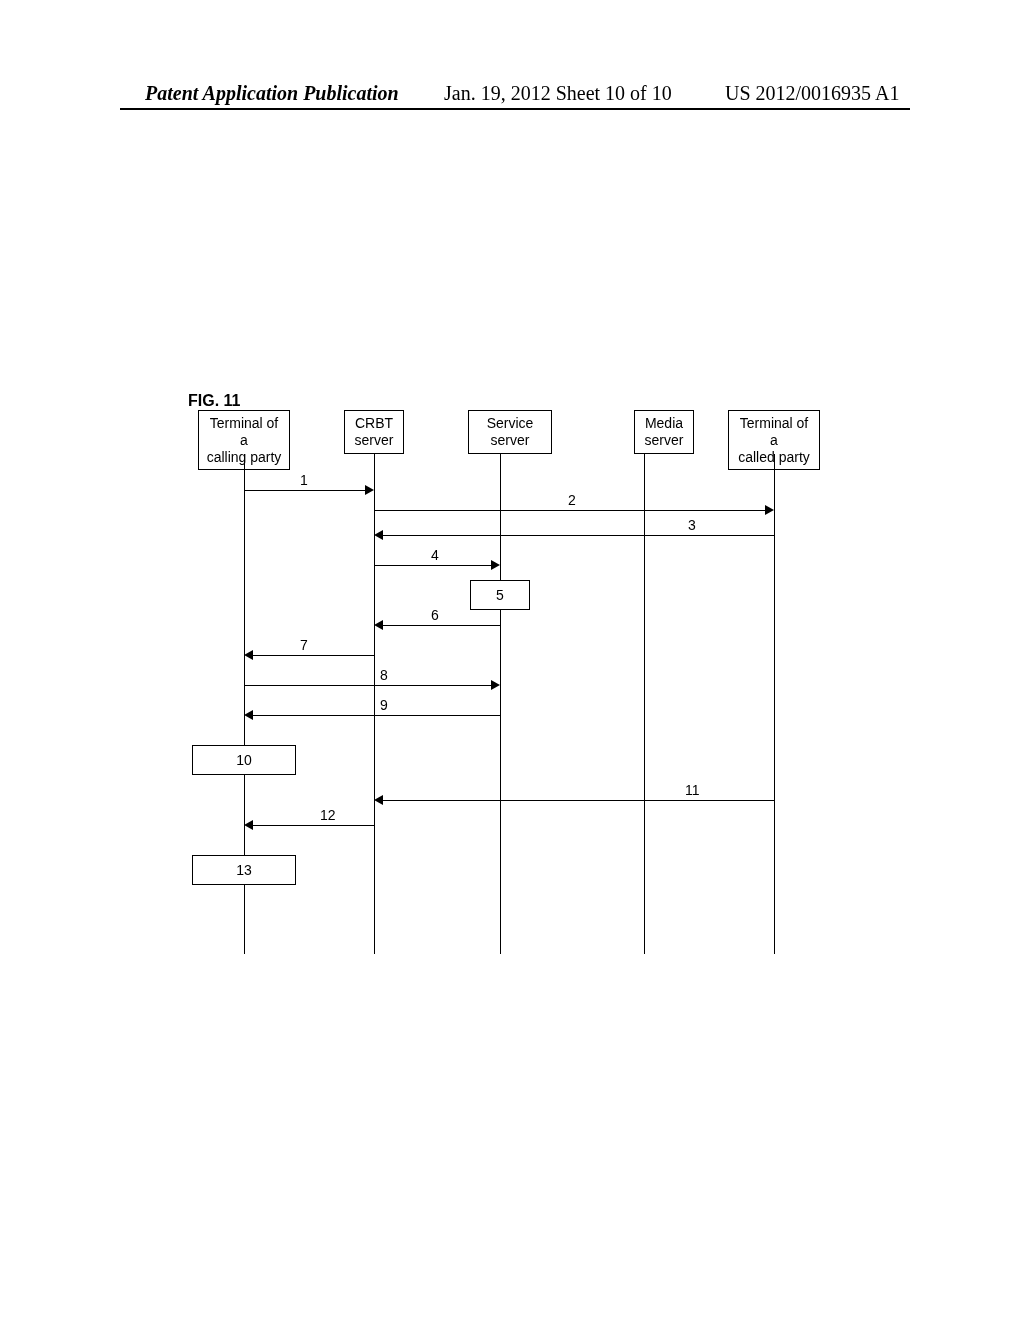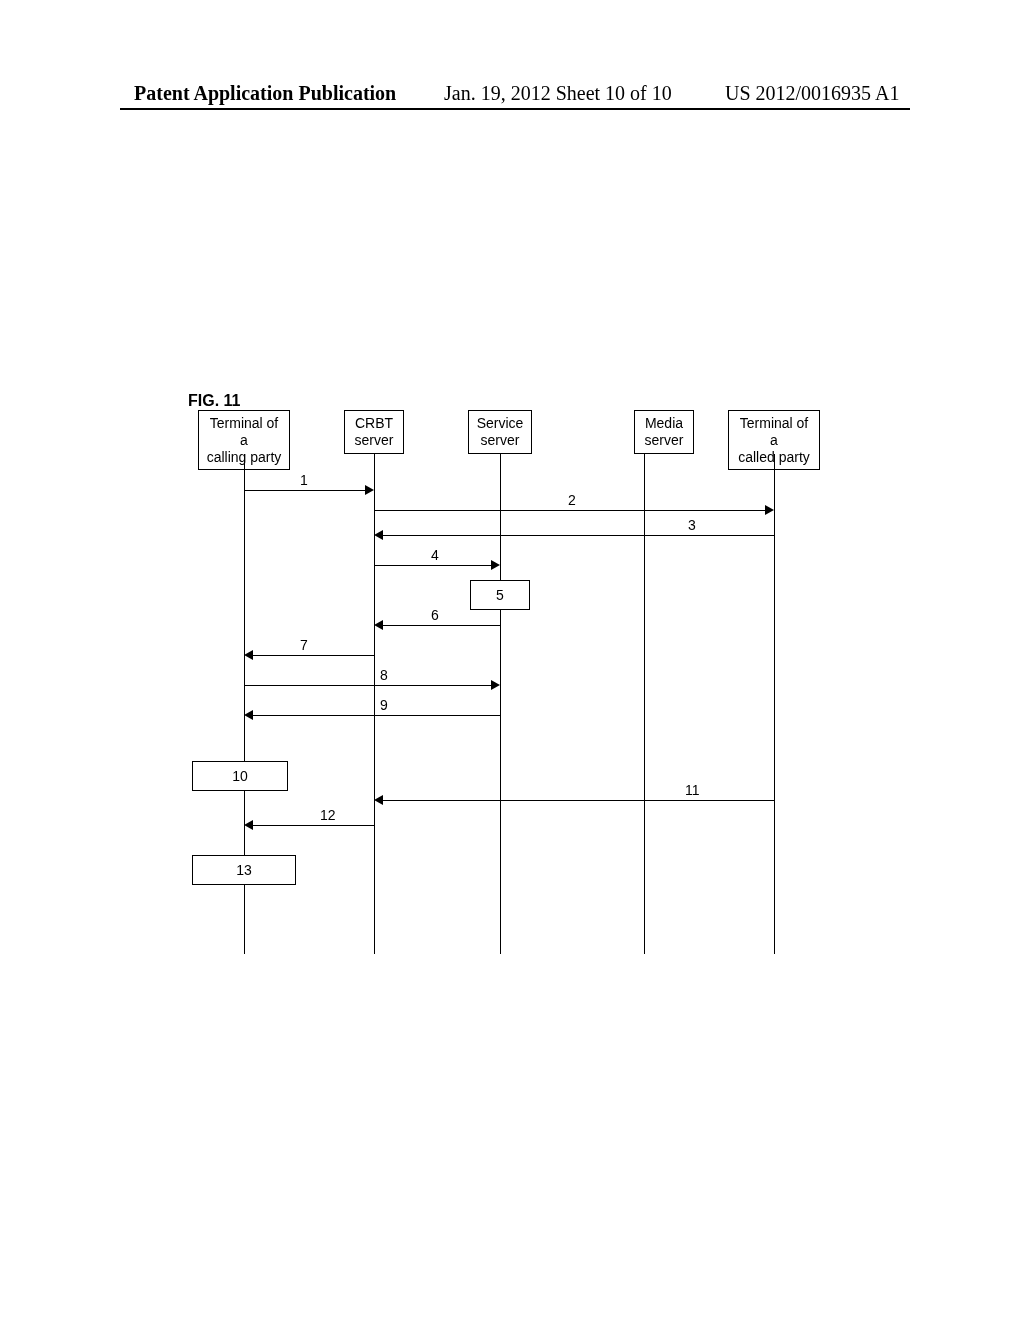--- a/index.html
+++ b/index.html
@@ -15,22 +15,23 @@
   .header {
     position: absolute;
     top: 82px;
     left: 0;
     width: 1024px;
     display: flex;
     font-size: 20px;
   }
   .header .left {
     position: absolute;
-    left: 134px;
+    left: 145px;
     font-weight: bold;
+    font-style: italic;
   }
   .header .middle {
     position: absolute;
     left: 444px;
   }
   .header .right {
     position: absolute;
     left: 725px;
   }
   .hr {
@@ -125,21 +126,21 @@
 <div class="diagram">
 
   <div class="participant" style="left:18px; width:92px;">
     <span>Terminal of a</span><br>
     <span>calling party</span>
   </div>
   <div class="participant" style="left:164px; width:60px;">
     <span>CRBT</span><br>
     <span>server</span>
   </div>
-  <div class="participant" style="left:288px; width:64px;">
+  <div class="participant" style="left:288px; width:84px;">
     <span>Service</span><br>
     <span>server</span>
   </div>
   <div class="participant" style="left:454px; width:60px;text-align:center;">
     <span>Media</span><br>
     <span>server</span>
   </div>
   <div class="participant" style="left:548px; width:92px;">
     <span>Terminal of a</span><br>
     <span>called party</span>
@@ -180,21 +181,21 @@
   <div class="msg-label" style="left:120px; top:227px;">7</div>
 
   <div class="arrow-line" style="left:64px; top:275px; width:247px;"></div>
   <div class="arrowhead-right" style="left:311px; top:270px;"></div>
   <div class="msg-label" style="left:200px; top:257px;">8</div>
 
   <div class="arrow-line" style="left:73px; top:305px; width:247px;"></div>
   <div class="arrowhead-left" style="left:64px; top:300px;"></div>
   <div class="msg-label" style="left:200px; top:287px;">9</div>
 
-  <div class="activity" style="left:12px; top:335px; width:96px;margin-top:16px;">
+  <div class="activity" style="left:12px; top:335px; width:104px;">
     <span>10</span>
   </div>
 
   <div class="arrow-line" style="left:203px; top:390px; width:391px;"></div>
   <div class="arrowhead-left" style="left:194px; top:385px;"></div>
   <div class="msg-label" style="left:505px; top:372px;">11</div>
 
   <div class="arrow-line" style="left:73px; top:415px; width:121px;"></div>
   <div class="arrowhead-left" style="left:64px; top:410px;"></div>
   <div class="msg-label" style="left:120px; top:397px;margin-left:20px;">12</div>

